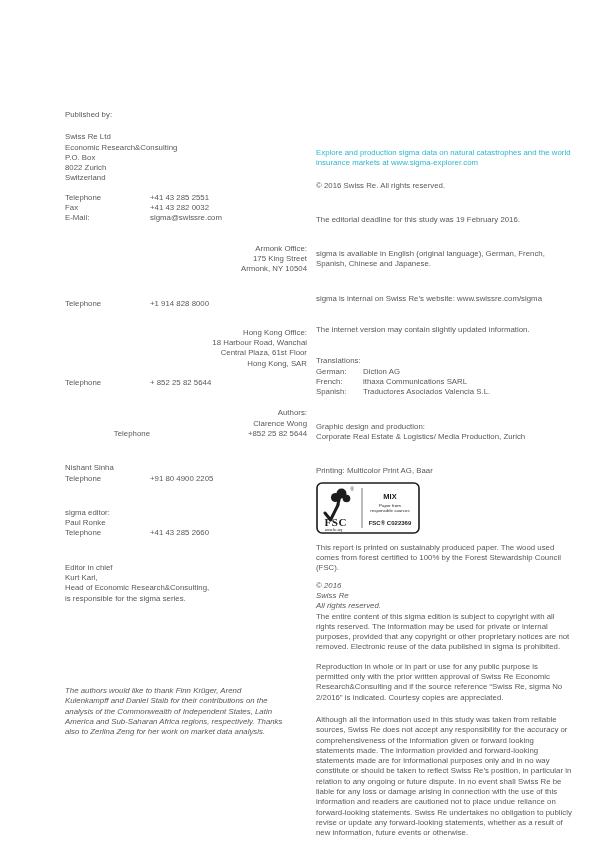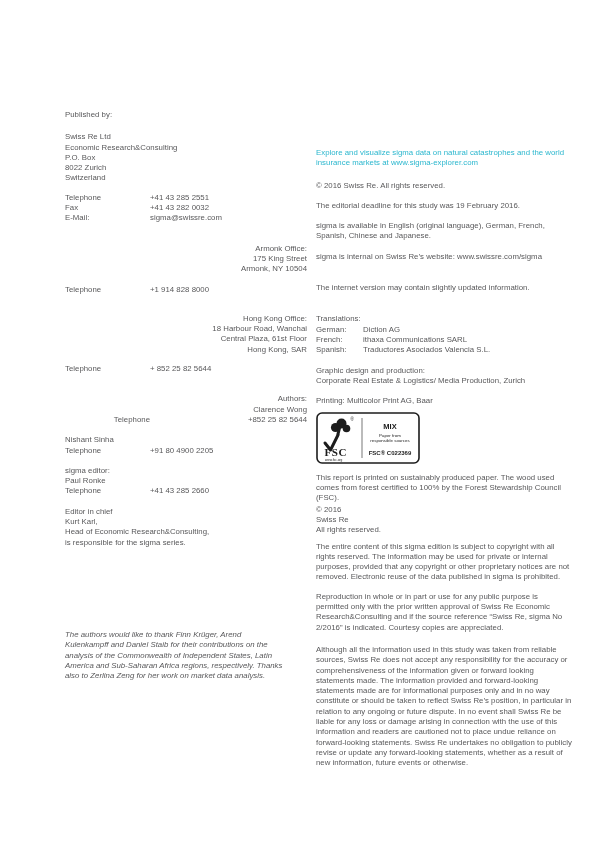--- a/index.html
+++ b/index.html
@@ -17,25 +17,25 @@
   .it { }
   .col-left  { position:absolute; left:65px;  top:110px; width:242px; }
   .col-right { position:absolute; left:316px; top:148px; width:256px; }
   .row { display:flex; }
   .row .lbl { flex:0 0 85px; }
   .row .val { flex:1; }
   .trow .lbl { flex:0 0 47px; }
   .gap1 { margin-top:9px; }
   .gap2 { margin-top:20px;text-align:right; }
   .m12 { margin-top:12px; }
-  .m10 { margin-top:10px; }
+  .m10 { margin-top:24px; }
   .m11 { margin-top:21px; }
   .m9  { margin-top:9px; }
-  .m7  { margin-top:1px; }
-  .m6  { margin-top:6px; }
+  .m7  { margin-top:7px;font-style:italic; }
+  .m6  { }
   .m5  { margin-top:5px; }
   .explorer { color:#2bb7ce; cursor:pointer; }
   .ack { width:218px; margin-top:82px;font-style:italic; }
   .fsc-box { margin-top:6px; }
   .order { margin-top:12px; }
 </style>
 </head>
 <body>
 
 <div class="col-left">
@@ -118,21 +118,21 @@
     <div>Head of Economic Research&amp;Consulting,</div>
     <div><span>is responsible for the </span><span class="it">sigma</span><span> series.</span></div>
   </div>
 
   <div class="ack">The authors would like to thank Finn Krüger, Arend Kulenkampff and Daniel Staib for their contributions on the analysis of the Commonwealth of Independent States, Latin America and Sub-Saharan Africa regions, respectively. Thanks also to Zerlina Zeng for her work on market data analysis.</div>
 
 </div>
 
 <div class="col-right">
 
-  <div class="explorer"><span>Explore and visualize </span><span class="it">sigma</span><span> data on natural catastrophes and the world insurance markets at </span><span class="it">www.sigma-explorer.com</span></div>
+  <div class="explorer"><span>Explore and production </span><span class="it">sigma</span><span> data on natural catastrophes and the world insurance markets at </span><span class="it">www.sigma-explorer.com</span></div>
 
   <div class="m12">© 2016 Swiss Re. All rights reserved.</div>
 
   <div class="m10">The editorial deadline for this study was 19 February 2016.</div>
 
   <div class="m10"><span class="it">sigma</span><span> is available in English (original language), German, French, Spanish, Chinese and Japanese.</span></div>
 
   <div class="m10"><span class="it">sigma</span><span> is internal on Swiss Re’s website: www.swissre.com/sigma</span></div>
 
   <div class="m11">The internet version may contain slightly updated information.</div>

